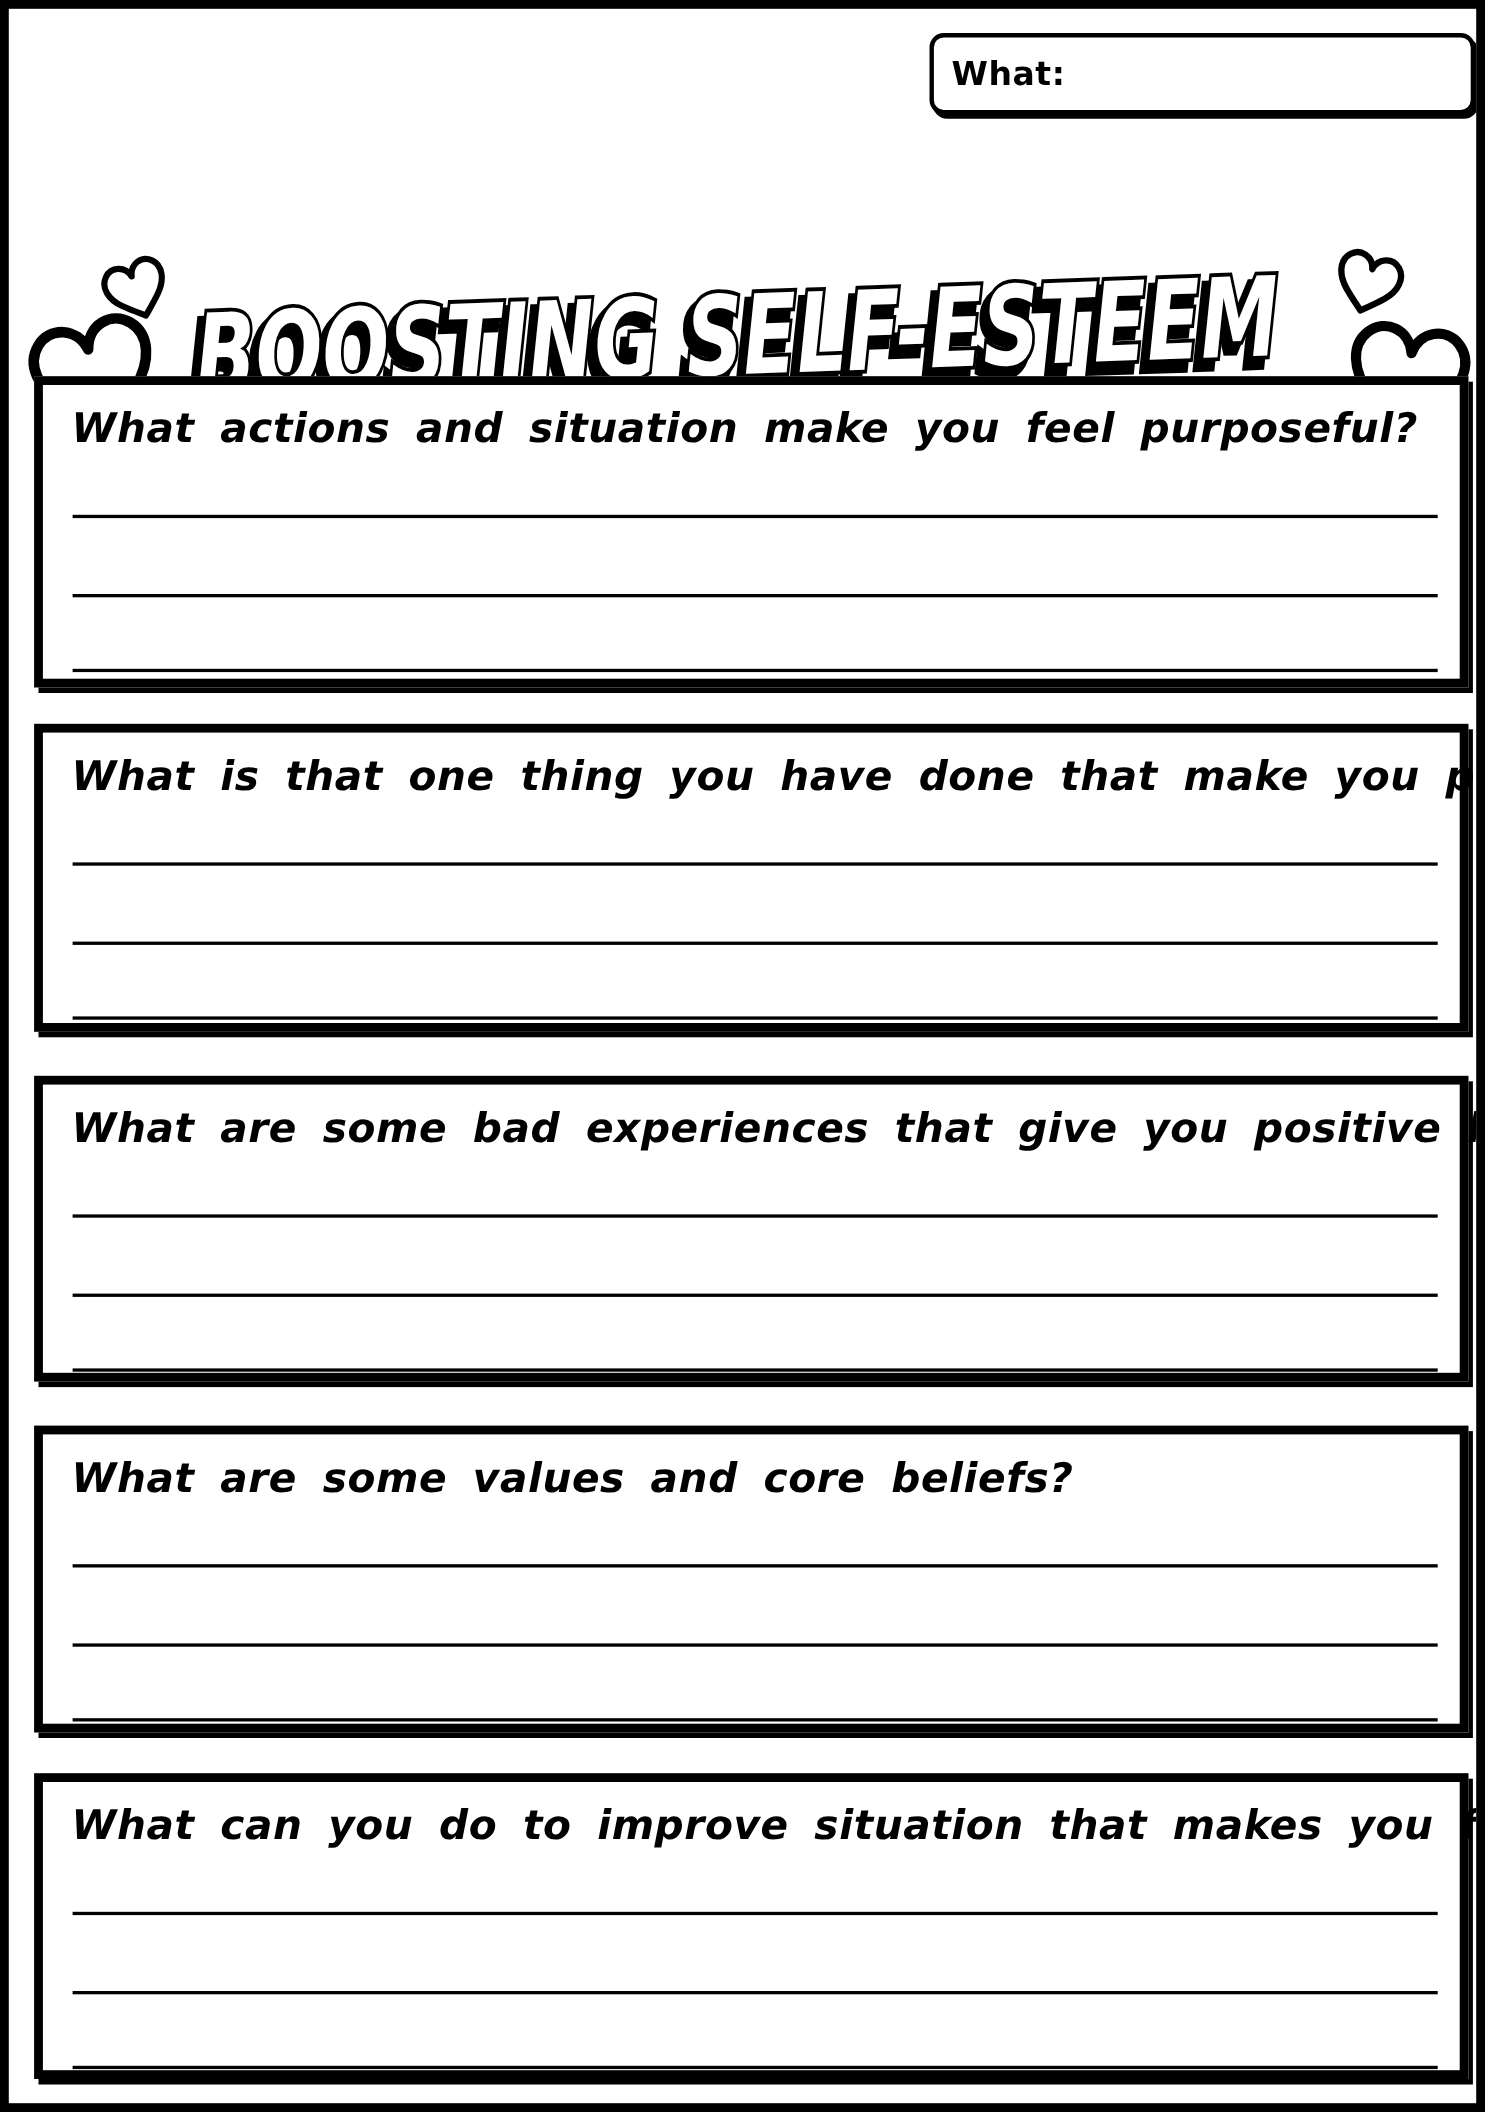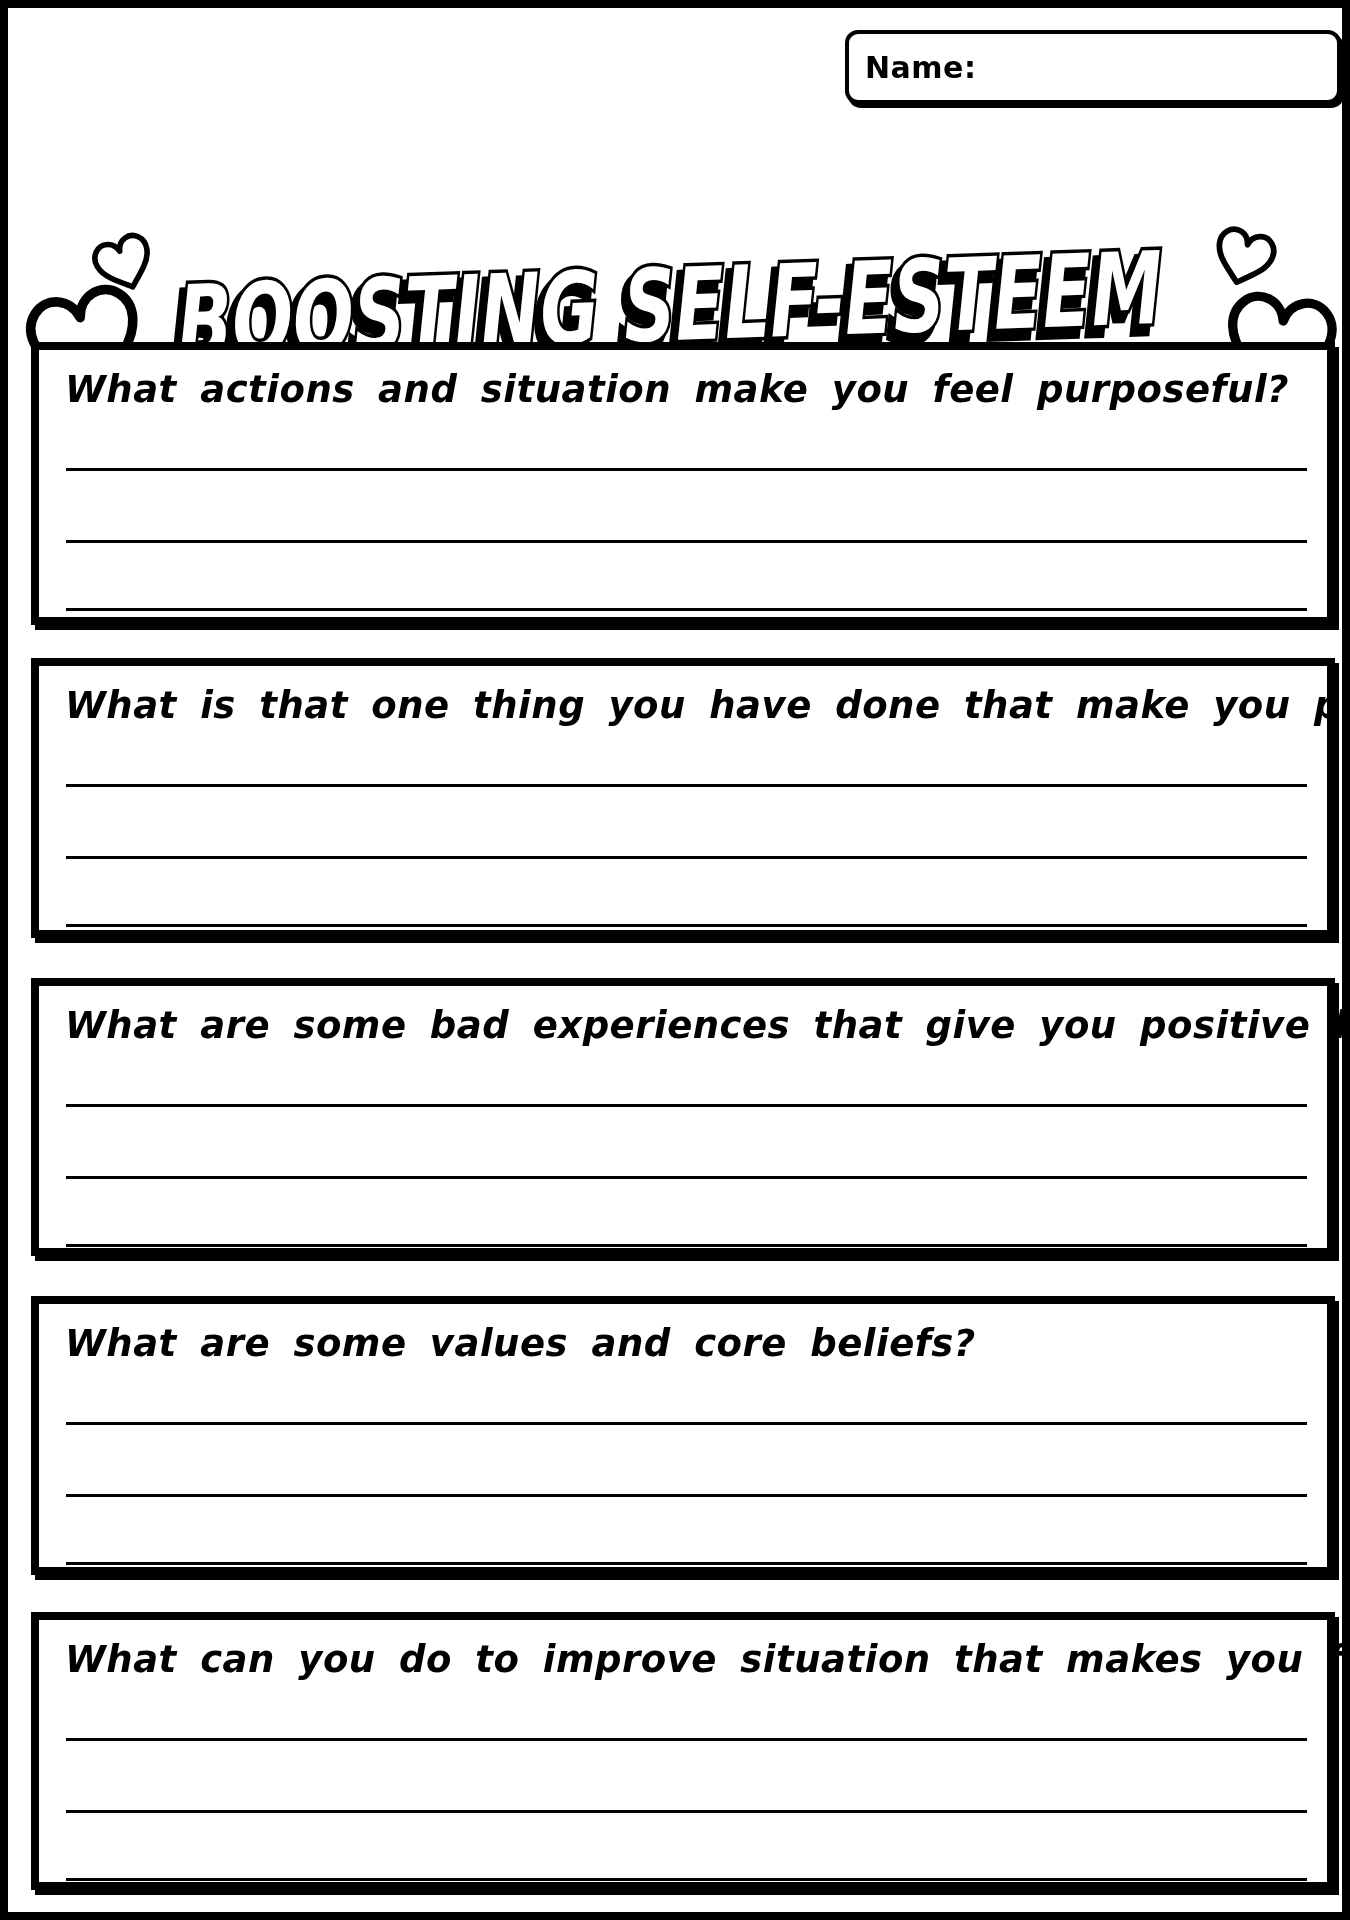--- a/index.html
+++ b/index.html
@@ -78,21 +78,21 @@
   .qb3{top:970px;height:278px;}
   .qb4{top:1288px;height:279px;}
   .qb5{top:1604px;height:278px;}
 </style>
 </head>
 <body>
 
 <div class="page">
 
   <div class="field-box date-box">
-    <span class="field-label">Name:</span>
+    <span class="field-label">What:</span>
   </div>
 
   <div class="title-band">
 
     <span class="heart heart-left-small">
       <svg viewBox="0 0 100 100">
           <path d="M50 30 C46 12 26 6 14 18 C2 30 6 50 22 66 C32 76 42 84 50 91 C58 84 68 76 78 66 C94 50 98 30 86 18 C74 6 54 12 50 30 Z" fill="#fff" stroke="#000" stroke-width="9" stroke-linejoin="round"></path>
         </svg>
     </span>
     <span class="heart heart-left-large">

